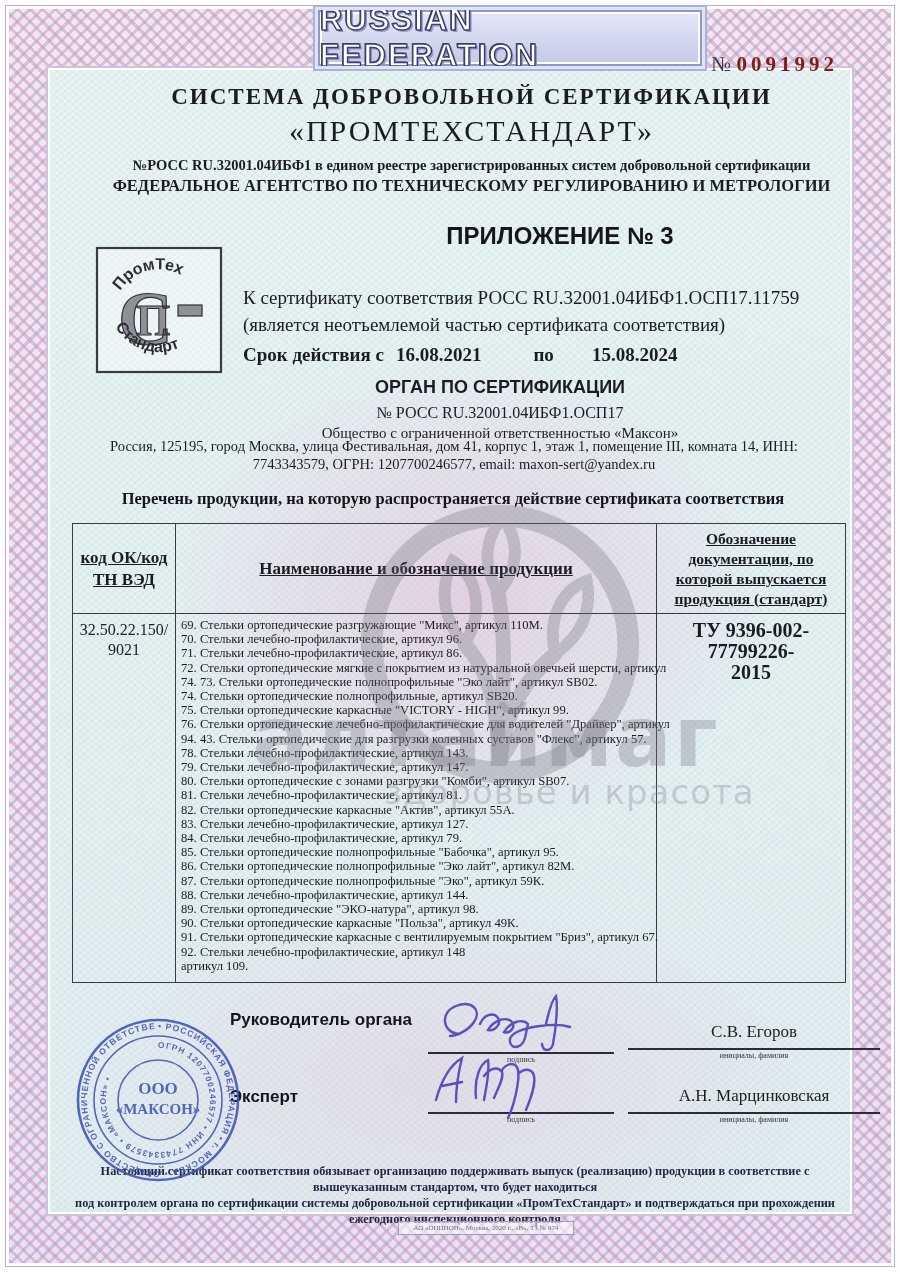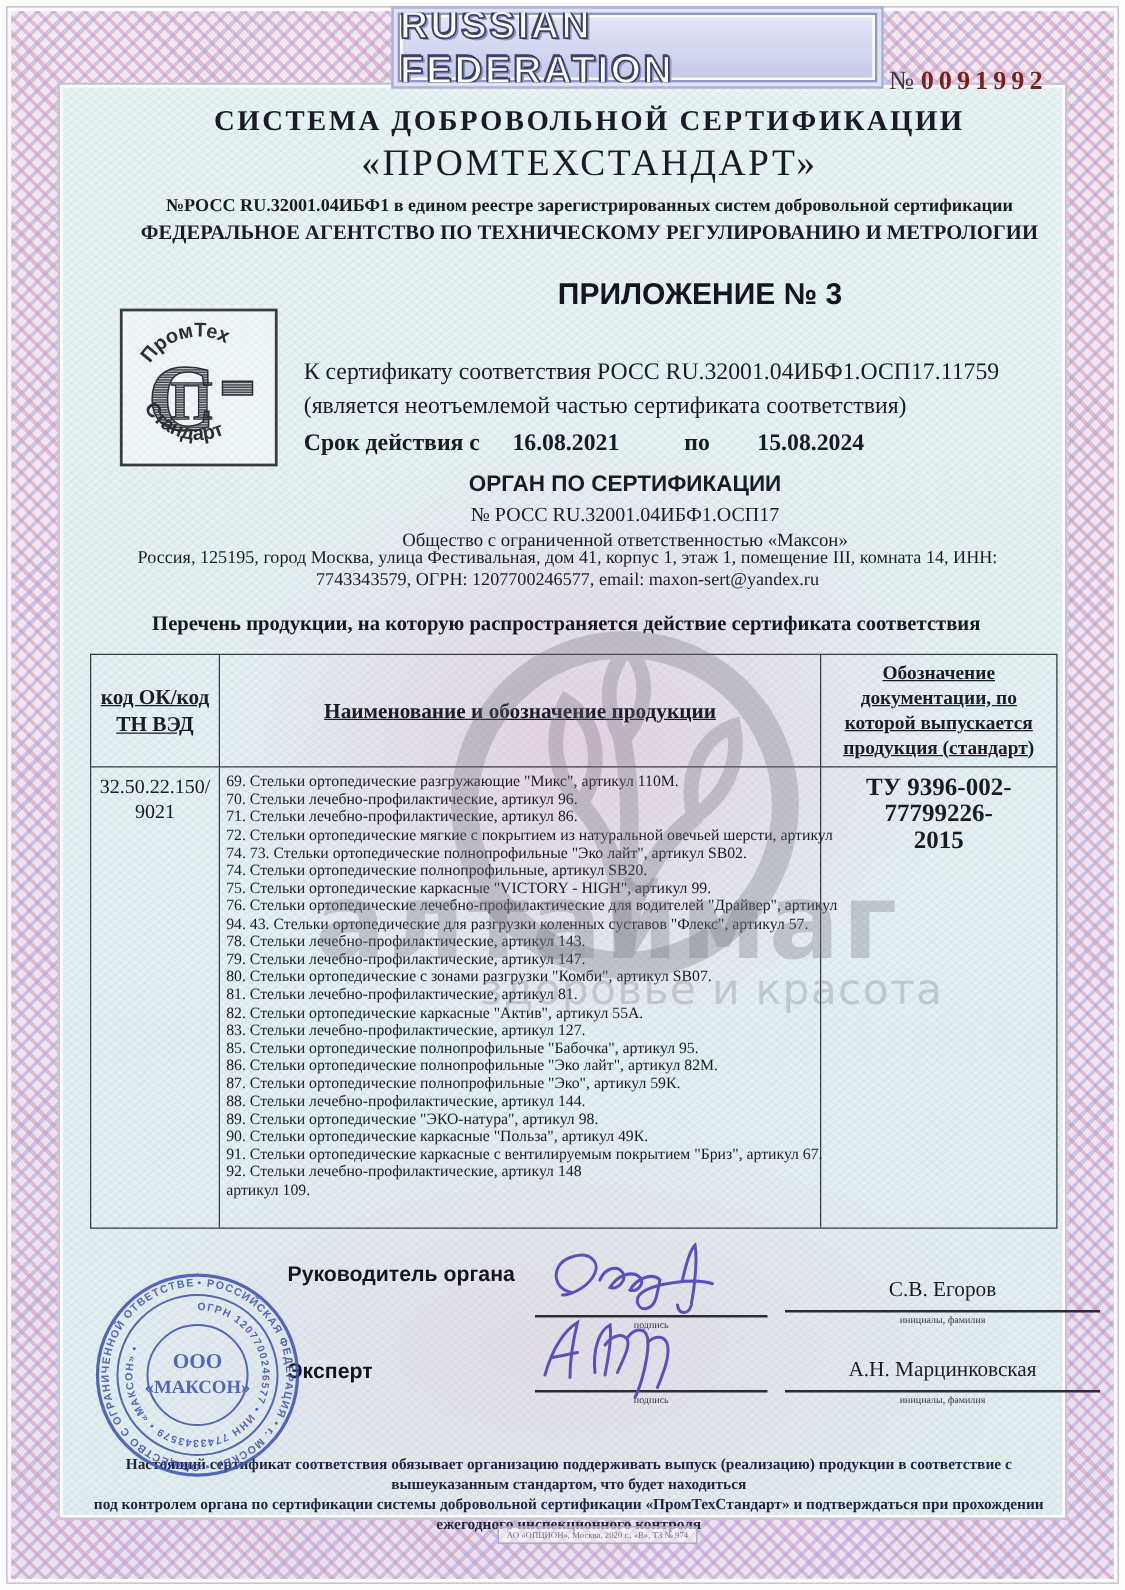--- a/index.html
+++ b/index.html
@@ -43,21 +43,21 @@
   .hdr .l4 { font-size:16.5px; font-weight:bold; margin-top:2px; }
 
   
   .logo { position:absolute; left:94px; top:245px; width:130px; height:130px; z-index:4; }
 
   
   .apx-title { position:absolute; top:222px; left:240px; width:640px; text-align:center; z-index:4;
     font-family:"Liberation Sans", sans-serif; font-weight:bold; font-size:24px; color:#15151f; }
   .cert-lines { position:absolute; top:284px; left:243px; z-index:4; font-size:19px; color:#1b1b27; line-height:27px; }
   .validity { position:absolute; top:344px; left:243px; z-index:4; font-size:19px; font-weight:bold; color:#1b1b27; display:flex; }
-  .validity .d1 { margin-left:26px; } .validity .po { margin-left:52px; font-weight:bold; } .validity .d2 { margin-left:38px; }
+  .validity .d1 { margin-left:12px; } .validity .po { margin-left:52px; font-weight:bold; } .validity .d2 { margin-left:38px; }
 
   
   .organ { position:absolute; top:377px; left:160px; right:60px; text-align:center; z-index:4; color:#1b1b27; }
   .organ .t { font-family:"Liberation Sans", sans-serif; font-weight:bold; font-size:18px; }
   .organ .n { font-size:16px; margin-top:6px; }
   .organ .o { font-size:15px; margin-top:3px; }
   .addr { position:absolute; top:437px; left:66px; right:58px; text-align:center; z-index:4; font-size:14.5px; color:#1b1b27; line-height:18px; }
   .list-title { position:absolute; top:489px; left:56px; right:50px; text-align:center; z-index:4;
     font-size:16.5px; font-weight:bold; color:#15151f; }
 
@@ -90,21 +90,21 @@
   .uline { position:absolute; z-index:6; height:1.5px; background:#2c2c35; }
   .ucap { position:absolute; z-index:6; font-size:8px; color:#33333c; text-align:center; }
   .sig-name { position:absolute; z-index:6; font-size:17px; color:#1b1b27; text-align:center; }
 
   
   .stamp { position:absolute; left:74px; top:1016px; width:168px; height:168px; z-index:6; opacity:.88; }
 
   
   .foot { position:absolute; left:62px; right:52px; top:1163px; z-index:4; text-align:center;
     font-size:12.3px; font-weight:bold; color:#1f2440; line-height:16px; }
-  .printbox { position:absolute; left:398px; top:1221px; width:160px; height:14px; z-index:9;
+  .printbox { position:absolute; left:398px; top:1221px; width:176px; height:14px; z-index:9;
     border:1px solid #9aa0b5; background:rgba(255,255,255,.55);
     font-size:7px; color:#6a7086; text-align:center; line-height:12px; overflow:hidden; }
 </style>
 </head>
 <body>
 
 <div class="page">
   <div class="outer-line"></div>
   <div class="band"></div>
   <div class="inner"></div>
@@ -190,20 +190,21 @@
         <div class="pl">74. Стельки ортопедические полнопрофильные, артикул SB20.</div>
         <div class="pl">75. Стельки ортопедические каркасные "VICTORY - HIGH", артикул 99.</div>
         <div class="pl">76. Стельки ортопедические лечебно-профилактические для водителей "Драйвер", артикул</div>
         <div class="pl">94. 43. Стельки ортопедические для разгрузки коленных суставов "Флекс", артикул 57.</div>
         <div class="pl">78. Стельки лечебно-профилактические, артикул 143.</div>
         <div class="pl">79. Стельки лечебно-профилактические, артикул 147.</div>
         <div class="pl">80. Стельки ортопедические с зонами разгрузки "Комби", артикул SB07.</div>
         <div class="pl">81. Стельки лечебно-профилактические, артикул 81.</div>
         <div class="pl">82. Стельки ортопедические каркасные "Актив", артикул 55А.</div>
         <div class="pl">83. Стельки лечебно-профилактические, артикул 127.</div>
+        <div class="pl">84. Стельки лечебно-профилактические, артикул 79.</div>
         <div class="pl">85. Стельки ортопедические полнопрофильные "Бабочка", артикул 95.</div>
         <div class="pl">86. Стельки ортопедические полнопрофильные "Эко лайт", артикул 82М.</div>
         <div class="pl">87. Стельки ортопедические полнопрофильные "Эко", артикул 59К.</div>
         <div class="pl">88. Стельки лечебно-профилактические, артикул 144.</div>
         <div class="pl">89. Стельки ортопедические "ЭКО-натура", артикул 98.</div>
         <div class="pl">90. Стельки ортопедические каркасные "Польза", артикул 49К.</div>
         <div class="pl">91. Стельки ортопедические каркасные с вентилируемым покрытием "Бриз", артикул 67.</div>
         <div class="pl">92. Стельки лечебно-профилактические, артикул 148</div>
         <div class="pl">артикул 109.</div>
       </div>

